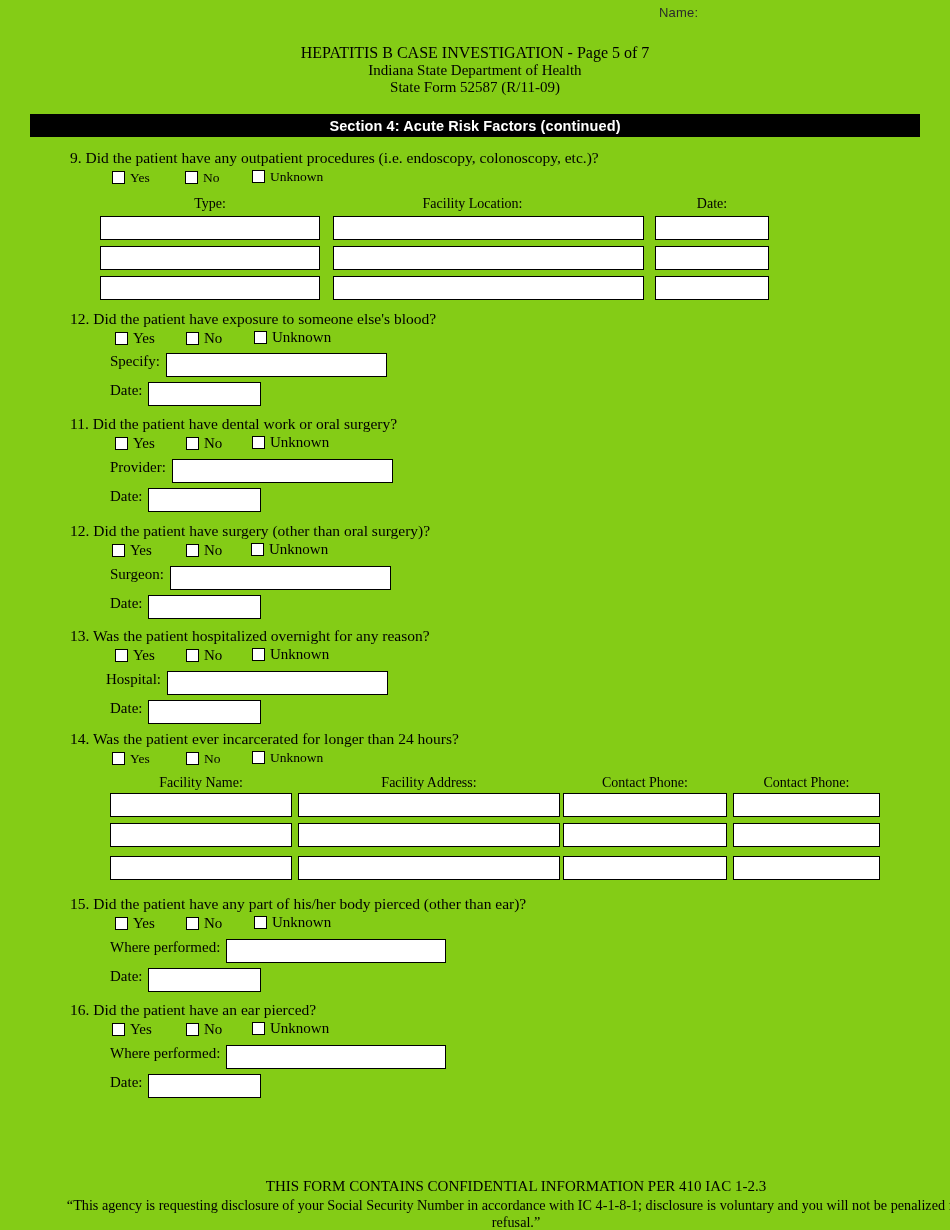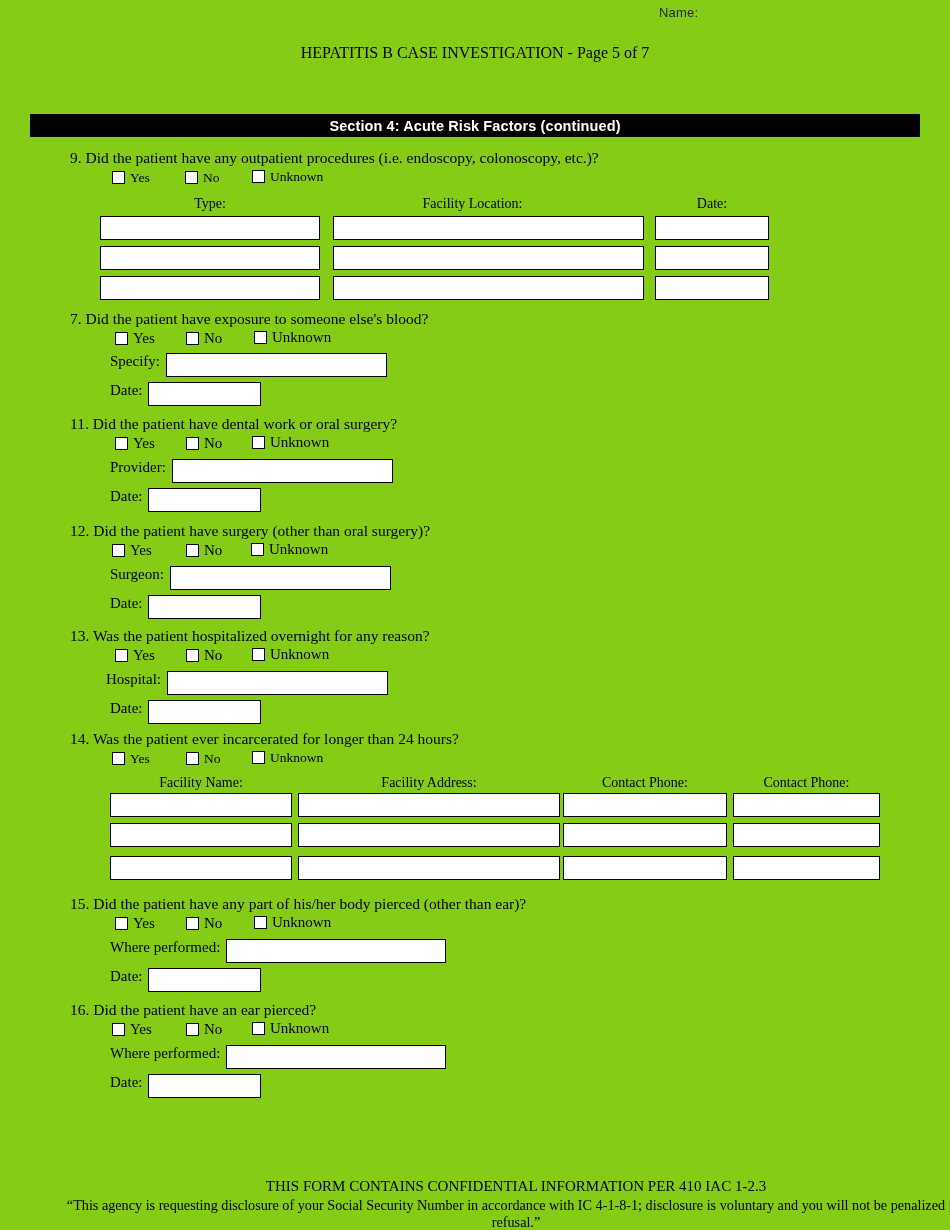--- a/index.html
+++ b/index.html
@@ -153,20 +153,22 @@
 </style>
 </head>
 <body>
 
 <div id="page">
 
   <div class="name-header">Name:</div>
 
   <div class="title-block">
     <div class="title-line-1">HEPATITIS B CASE INVESTIGATION - Page 5 of 7</div>
+    <div class="title-line-2">Indiana State Department of Health</div>
+    <div class="title-line-3">State Form 52587 (R/11-09)</div>
   </div>
 
   <div class="section-bar">Section 4: Acute Risk Factors (continued)</div>
 
   <div class="question" style="top:149px">
     <div class="q-text">9. Did the patient have any outpatient procedures (i.e. endoscopy, colonoscopy, etc.)?</div>
 
     <div class="choices">
       <div class="choice small" style="left:112px;top:0">
         <span class="cb"></span>
@@ -193,21 +195,21 @@
     <div class="tbl-cell" style="left:100px;top:97px;width:220px"></div>
     <div class="tbl-cell" style="left:333px;top:97px;width:311px"></div>
     <div class="tbl-cell" style="left:655px;top:97px;width:114px"></div>
 
     <div class="tbl-cell" style="left:100px;top:127px;width:220px"></div>
     <div class="tbl-cell" style="left:333px;top:127px;width:311px"></div>
     <div class="tbl-cell" style="left:655px;top:127px;width:114px"></div>
   </div>
 
   <div class="question" style="top:310px">
-    <div class="q-text">7. Did the patient have exposure to someone else's blood?</div>
+    <div class="q-text">12. Did the patient have exposure to someone else's blood?</div>
 
     <div class="choices">
       <div class="choice" style="left:115px;top:0">
         <span class="cb"></span>
         <span class="lbl">Yes</span>
       </div>
       <div class="choice" style="left:186px;top:0">
         <span class="cb"></span>
         <span class="lbl">No</span>
       </div>

